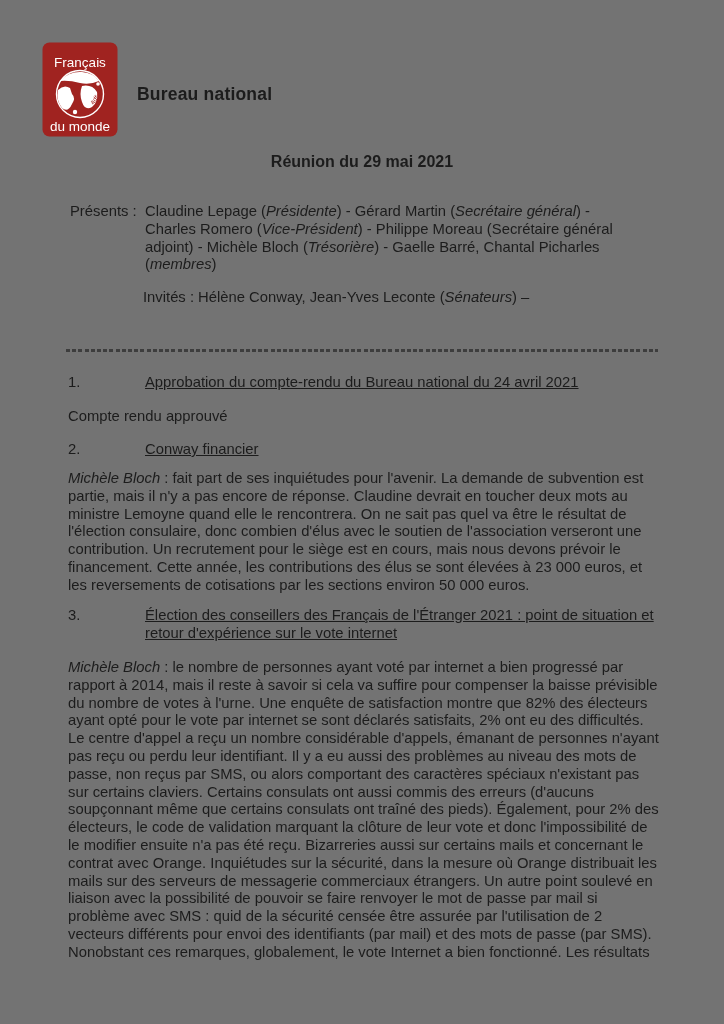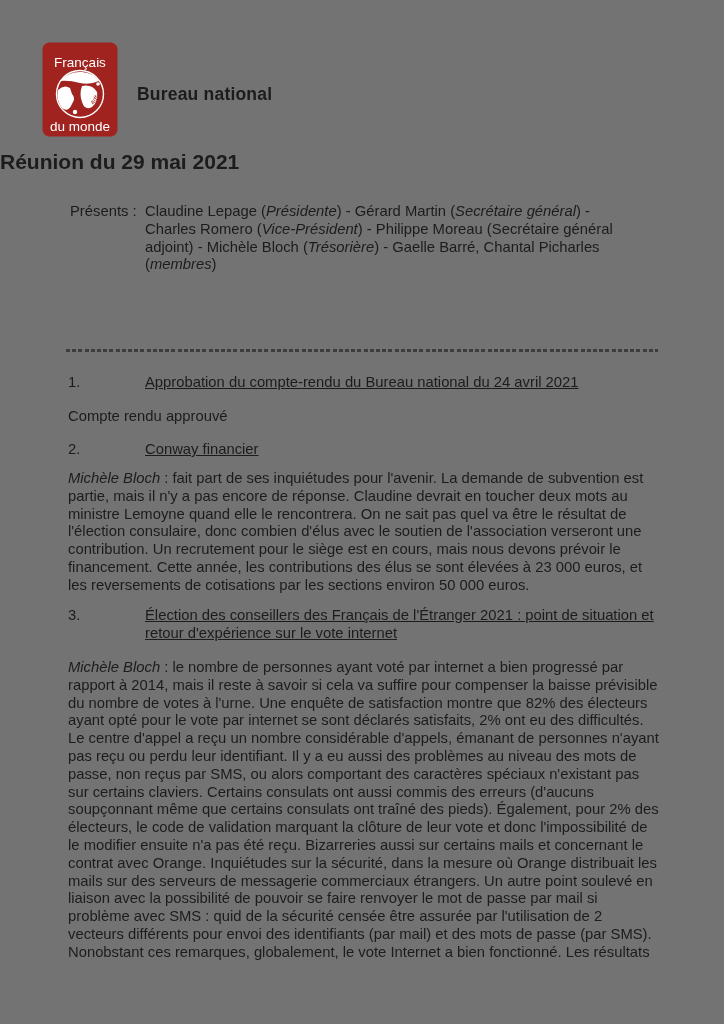--- a/index.html
+++ b/index.html
@@ -15,21 +15,21 @@
   }
   .it{font-style:italic;}
   .abs{position:absolute;}
 
   
   .logo{left:42px;top:42px;width:76px;height:95px;}
   .logo svg{display:block;font-family:"Liberation Sans", sans-serif;}
 
   
   .org-title{left:137px;top:86px;font-size:17.5px;font-weight:bold;letter-spacing:.2px;}
-  .meeting-title{left:0;top:153px;width:724px;text-align:left;font-weight:bold;font-size:21px;}
+  .meeting-title{left:0;top:153px;width:724px;text-align:center;font-weight:bold;font-size:16px;}
 
   
   .presents{left:70px;top:203px;width:566px;display:flex;align-items:flex-start;}
   .presents .label-col{width:75px;flex:none;}
   .presents .label-col .ul{}
   .presents .names{width:490px;}
   .invites-1{left:143px;top:289px;white-space:nowrap;}
   .invites-2{left:164px;top:307px;white-space:nowrap;}
 
   
@@ -70,20 +70,21 @@
   </div>
 
   <div class="abs org-title">Bureau national</div>
   <div class="abs meeting-title">Réunion du 29 mai 2021</div>
 
   <div class="abs presents">
     <span class="label-col"><span class="ul">Présents</span><span> :</span></span>
     <span class="names"><span>Claudine Lepage (</span><span class="it">Présidente</span><span>) - Gérard Martin (</span><span class="it">Secrétaire général</span><span>) - Charles Romero (</span><span class="it">Vice-Président</span><span>) - Philippe Moreau (Secrétaire général adjoint) - Michèle Bloch (</span><span class="it">Trésorière</span><span>) - Gaelle Barré, Chantal Picharles (</span><span class="it">membres</span><span>)</span></span>
   </div>
 
+  <div class="abs invites-1"><span>Invités : Hélène Conway, Jean-Yves Leconte (</span><span class="it">Sénateurs</span><span>) –</span></div>
 
   <div class="abs divider"></div>
 
   <div class="abs h1 sec-heading">
     <span class="num">1.</span>
     <span class="title">Approbation du compte-rendu du Bureau national du 24 avril 2021</span>
   </div>
   <div class="abs b1"><span>Compte rendu approuvé</span></div>
 
   <div class="abs h2 sec-heading">

